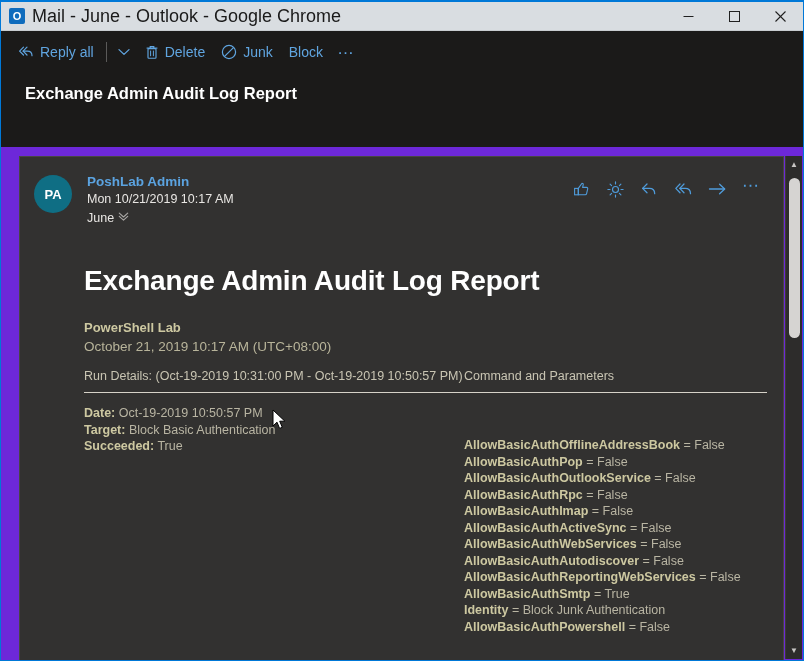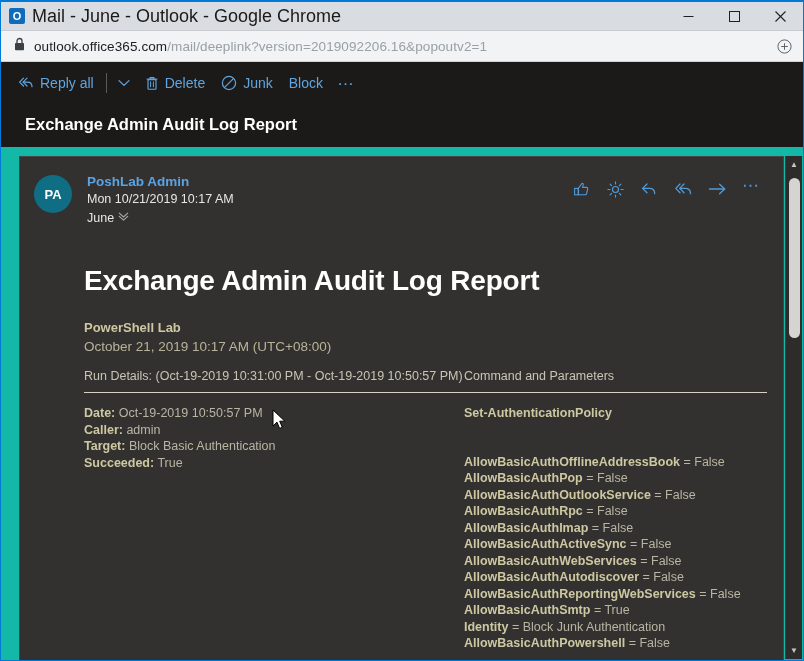--- a/index.html
+++ b/index.html
@@ -144,21 +144,21 @@
     font-size: 16.5px;
     font-weight: bold;
     color: #ffffff;
   }
 
   
   .reading-pane {
     position: absolute;
     left: 0; right: 0;
     top: 145px; bottom: 0;
-    background: #14b8a6;
+    background: #6d28d9;
     padding: 9px 0 9px 18px;
   }
   .msg-card {
     position: relative;
     width: 765px;
     height: 520px;
     background: #323130;
     border: 1px solid #484644;
     overflow: hidden;
   }
@@ -351,36 +351,20 @@
       </div>
       <div class="tb-btn close">
         <svg width="11" height="11" viewBox="0 0 11 11">
             <line x1="0.5" y1="0.5" x2="10.5" y2="10.5" stroke="currentColor" stroke-width="1.1"></line>
             <line x1="10.5" y1="0.5" x2="0.5" y2="10.5" stroke="currentColor" stroke-width="1.1"></line>
           </svg>
       </div>
     </div>
   </div>
 
-  <div class="addressbar">
-    <span class="lock-icon">
-      <svg width="11" height="14" viewBox="0 0 11 14">
-        <path d="M3 6V4a2.5 2.5 0 0 1 5 0v2" fill="none" stroke="#3c4043" stroke-width="1.3"></path>
-        <rect x="1" y="6" width="9" height="7.2" rx="0.8" fill="#3c4043"></rect>
-      </svg>
-    </span>
-    <div class="url"><span class="host">outlook.office365.com</span><span>/mail/deeplink?version=2019092206.16&amp;popoutv2=1</span></div>
-    <div class="addr-right">
-      <svg width="15" height="15" viewBox="0 0 15 15">
-          <circle cx="7.5" cy="7.5" r="6.6" fill="none" stroke="currentColor" stroke-width="1"></circle>
-          <line x1="7.5" y1="4.2" x2="7.5" y2="10.8" stroke="currentColor" stroke-width="1"></line>
-          <line x1="4.2" y1="7.5" x2="10.8" y2="7.5" stroke="currentColor" stroke-width="1"></line>
-        </svg>
-    </div>
-  </div>
 
   <div class="toolbar">
     <div class="tb-item">
       <span class="glyph">
         <svg width="17" height="15" viewBox="0 0 17 15">
           <path d="M6.5 3.2 2.6 7.1l3.9 3.9" fill="none" stroke="currentColor" stroke-width="1.2" stroke-linecap="round" stroke-linejoin="round"></path>
           <path d="M10 3.2 6.1 7.1 10 11" fill="none" stroke="currentColor" stroke-width="1.2" stroke-linecap="round" stroke-linejoin="round"></path>
           <path d="M6.1 7.1h4.3c3 0 4.6 2 4.6 4.6" fill="none" stroke="currentColor" stroke-width="1.2" stroke-linecap="round"></path>
         </svg>
       </span>
@@ -494,26 +478,24 @@
         <div class="run-row">
           <div class="run-left">Run Details: (Oct-19-2019 10:31:00 PM - Oct-19-2019 10:50:57 PM)</div>
           <div class="run-right">Command and Parameters</div>
         </div>
 
         <div class="divider"></div>
 
         <div class="detail-row">
           <div class="detail-left">
               <div class="kv"><b>Date:</b><span> Oct-19-2019 10:50:57 PM</span></div>
-              <div class="kv"><b>Caller:</b><span> admin</span></div>
               <div class="kv"><b>Target:</b><span> Block Basic Authentication</span></div>
               <div class="kv"><b>Succeeded:</b><span> True</span></div>
             </div>
           <div class="detail-right">
-            <div class="cmd-name">Set-AuthenticationPolicy</div>
             <div class="params">
                 <div class="param"><b>AllowBasicAuthOfflineAddressBook</b><span> = False</span></div>
                 <div class="param"><b>AllowBasicAuthPop</b><span> = False</span></div>
                 <div class="param"><b>AllowBasicAuthOutlookService</b><span> = False</span></div>
                 <div class="param"><b>AllowBasicAuthRpc</b><span> = False</span></div>
                 <div class="param"><b>AllowBasicAuthImap</b><span> = False</span></div>
                 <div class="param"><b>AllowBasicAuthActiveSync</b><span> = False</span></div>
                 <div class="param"><b>AllowBasicAuthWebServices</b><span> = False</span></div>
                 <div class="param"><b>AllowBasicAuthAutodiscover</b><span> = False</span></div>
                 <div class="param"><b>AllowBasicAuthReportingWebServices</b><span> = False</span></div>

